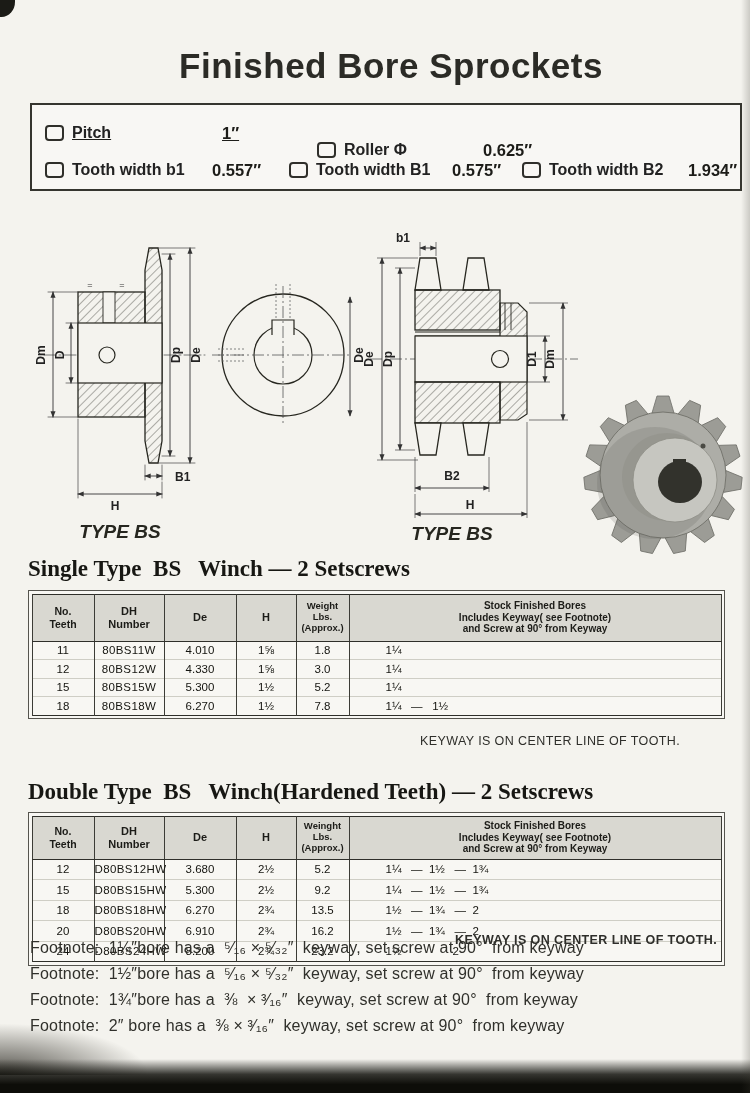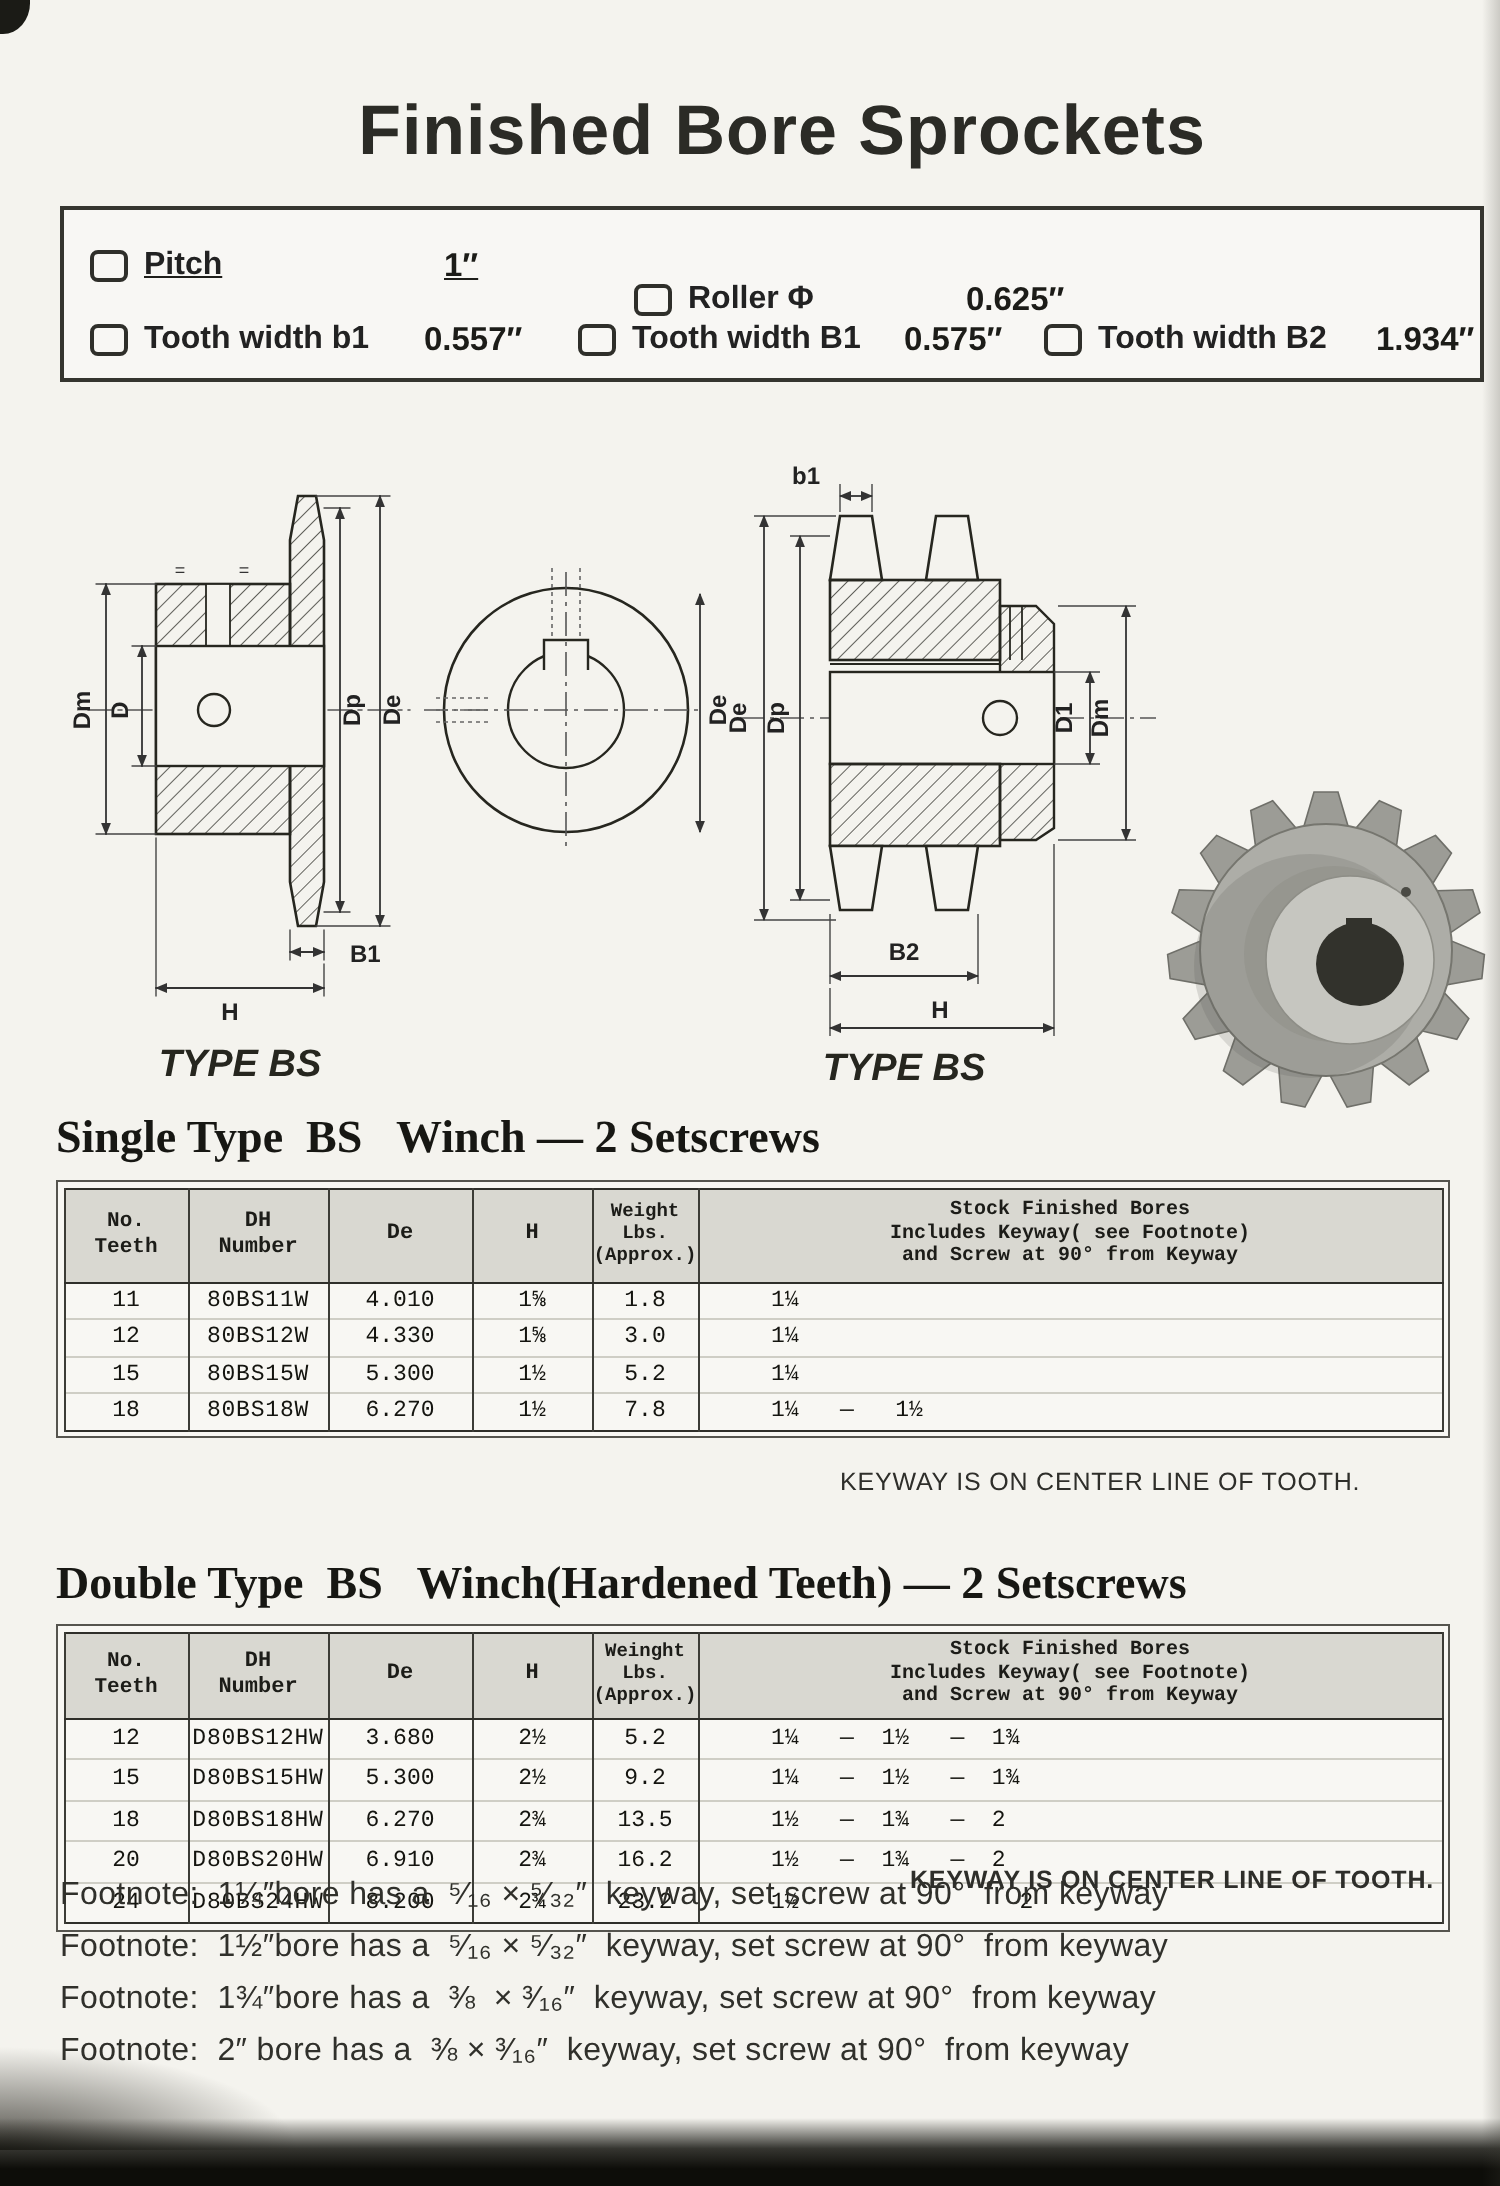--- a/index.html
+++ b/index.html
@@ -26,21 +26,21 @@
   .diagrams{position:absolute;left:0;top:222px;}
   .photo{position:absolute;left:583px;top:383px;}
 
   .section-title{position:absolute;left:28px;font-family:"Liberation Serif",serif;font-weight:bold;font-size:23px;color:#171713;white-space:pre;margin:0;}
   .st-single{top:556px;}
   .st-double{top:779px;}
 
   .tbl-wrap{position:absolute;left:28px;width:697px;border:1.5px solid #55544e;padding:2.5px;background:#f8f7f3;box-sizing:border-box;}
   .tw-single{top:590px;}
   .tw-double{top:812px;}
-  table{width:100%;border-collapse:collapse;table-layout:fixed;border:1.5px solid #2f2f2a;font-family:Liberation Mono, monospace;}
+  table{width:100%;border-collapse:collapse;table-layout:fixed;border:1.5px solid #2f2f2a;font-family:Liberation Sans, sans-serif;}
   th{background:#d9d8d1;border-left:1px solid #3c3c36;border-right:1px solid #3c3c36;border-bottom:1.5px solid #2f2f2a;
      font-weight:bold;color:#1c1c18;white-space:pre-line;vertical-align:middle;text-align:center;line-height:1.15;padding:3px 0;}
   .tw-single th{height:40px;} .tw-double th{height:36px;}
   .h-teeth{font-size:10.5px;} .h-dh{font-size:11px;} .h-de,.h-h{font-size:11px;}
   .h-weight{font-size:9.5px;} .h-bores{font-size:10px;}
   td{border-left:1px solid #3c3c36;border-right:1px solid #3c3c36;border-top:1px solid #cfcec5;
      font-size:11.5px;color:#14140f;text-align:center;vertical-align:middle;padding:0;}
   tbody tr:first-child td{border-top:none;}
   .tw-single td{height:17.5px;} .tw-double td{height:19.5px;}
   td.bores{text-align:left;padding-left:36px;white-space:pre;}

